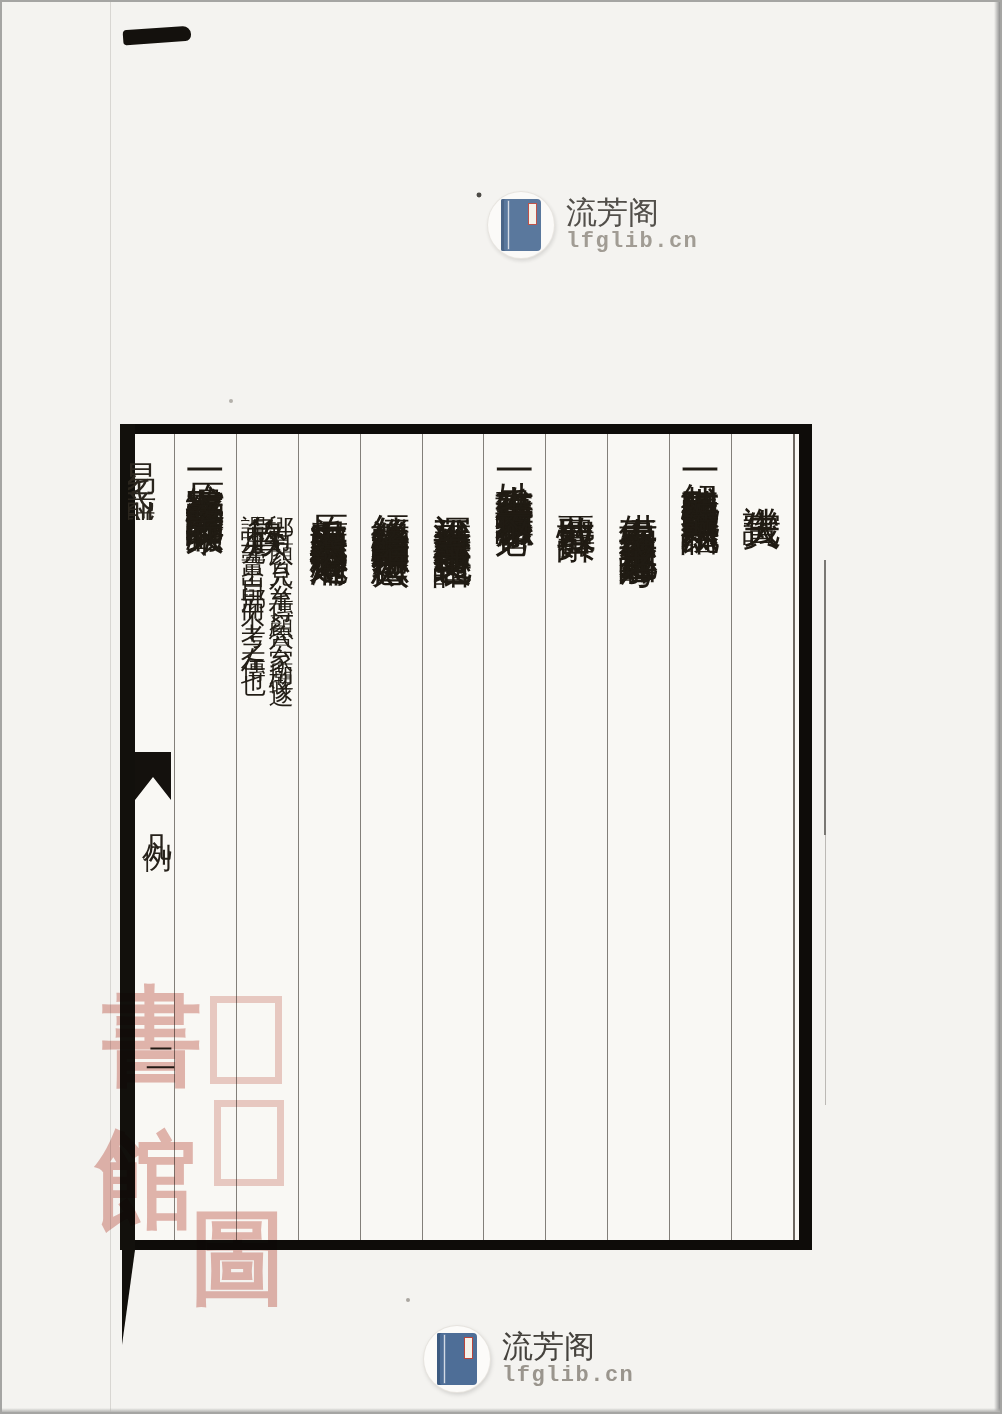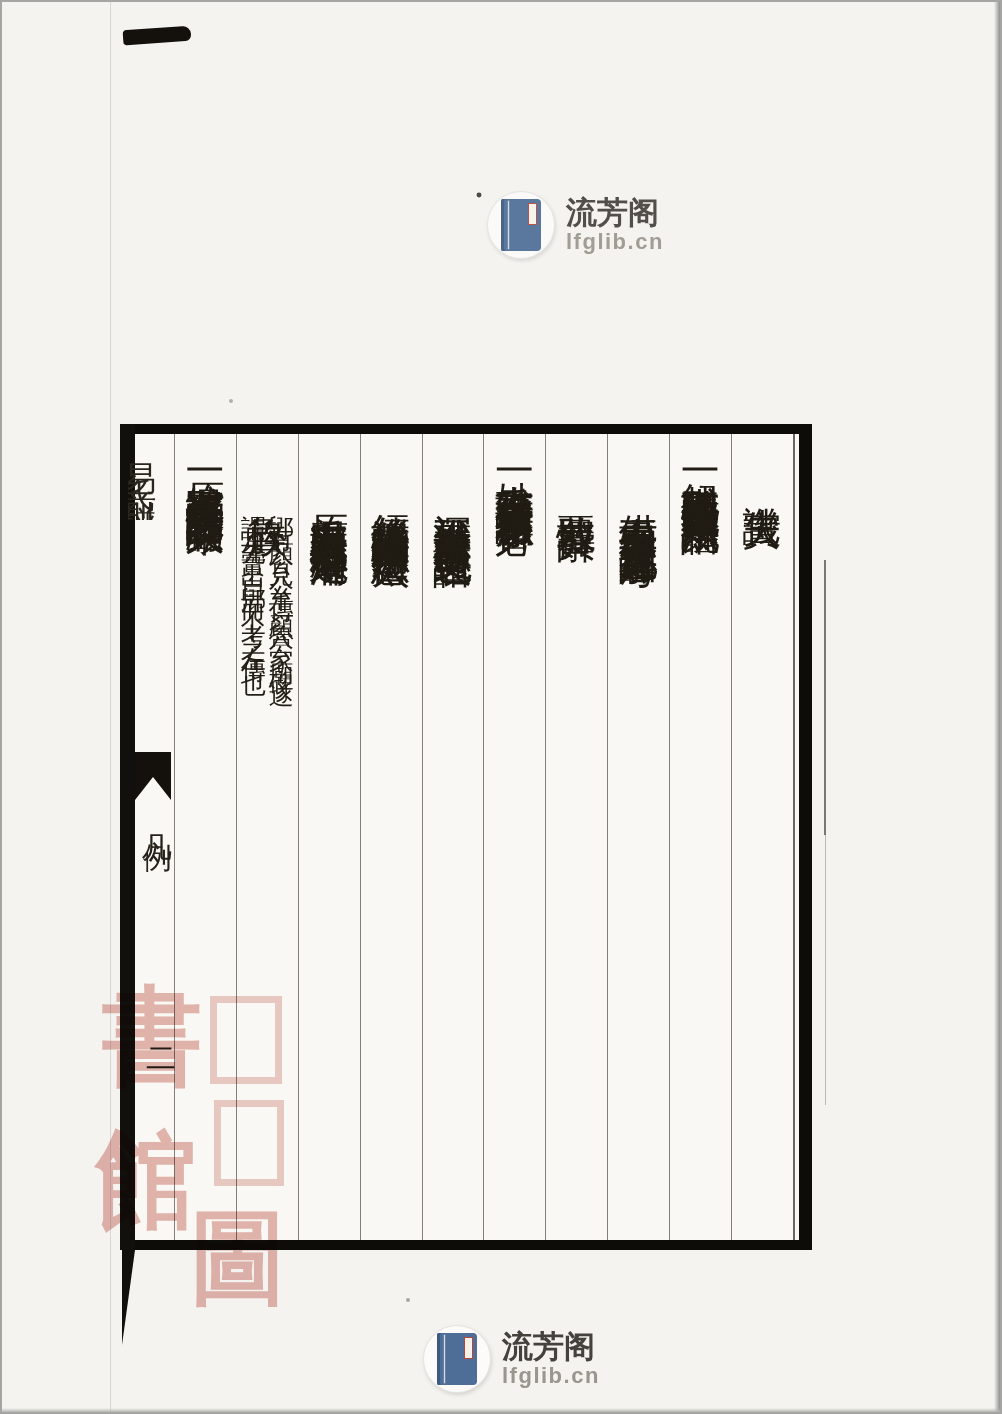--- a/index.html
+++ b/index.html
@@ -79,22 +79,22 @@
     box-shadow:0 0 0 1px #e7e4df, 1px 2px 5px rgba(0,0,0,.18);
     display:flex; align-items:center; justify-content:center; }
   .wm-book { position:relative; width:40px; height:52px; background:#4e6e97; border-radius:2px 4px 4px 2px;
     box-shadow:inset 3px 0 0 #3c5a80; }
   .wm-book-stitch { position:absolute; left:7px; top:2px; bottom:2px; width:1px;
     background:rgba(255,255,255,.75);
     box-shadow:0 0 0 .5px rgba(255,255,255,.3); }
   .wm-book-label { position:absolute; right:4px; top:4px; width:9px; height:22px;
     background:#f5f2ea; border:1px solid #b8453c; }
   .wm-text { display:flex; flex-direction:column; line-height:1.05; }
-  .wm-name { font-family:"Liberation Serif", serif; font-weight:700; font-size:31px; color:#45423d; }
-  .wm-url { font-family:Liberation Sans, sans-serif; font-weight:700; font-size:22px;
+  .wm-name { font-family:"Liberation Serif", serif; font-weight:400; font-size:31px; color:#45423d; }
+  .wm-url { font-family:Liberation Mono, monospace; font-weight:700; font-size:22px;
     color:#9a958d; letter-spacing:1.5px; }
 
   .specks { position:absolute; left:0; top:0; width:2px; height:2px; background:transparent; border-radius:50%;
     box-shadow:476px 192px 0 1.5px #4c4a46, 659px 809px 0 1px #8e8a84,
                405px 1297px 0 1px #aaa7a1, 742px 1216px 0 1px #96928c, 228px 398px 0 1px #b3b0aa; }
 </style>
 </head>
 <body>
 
 <div id="stage">

